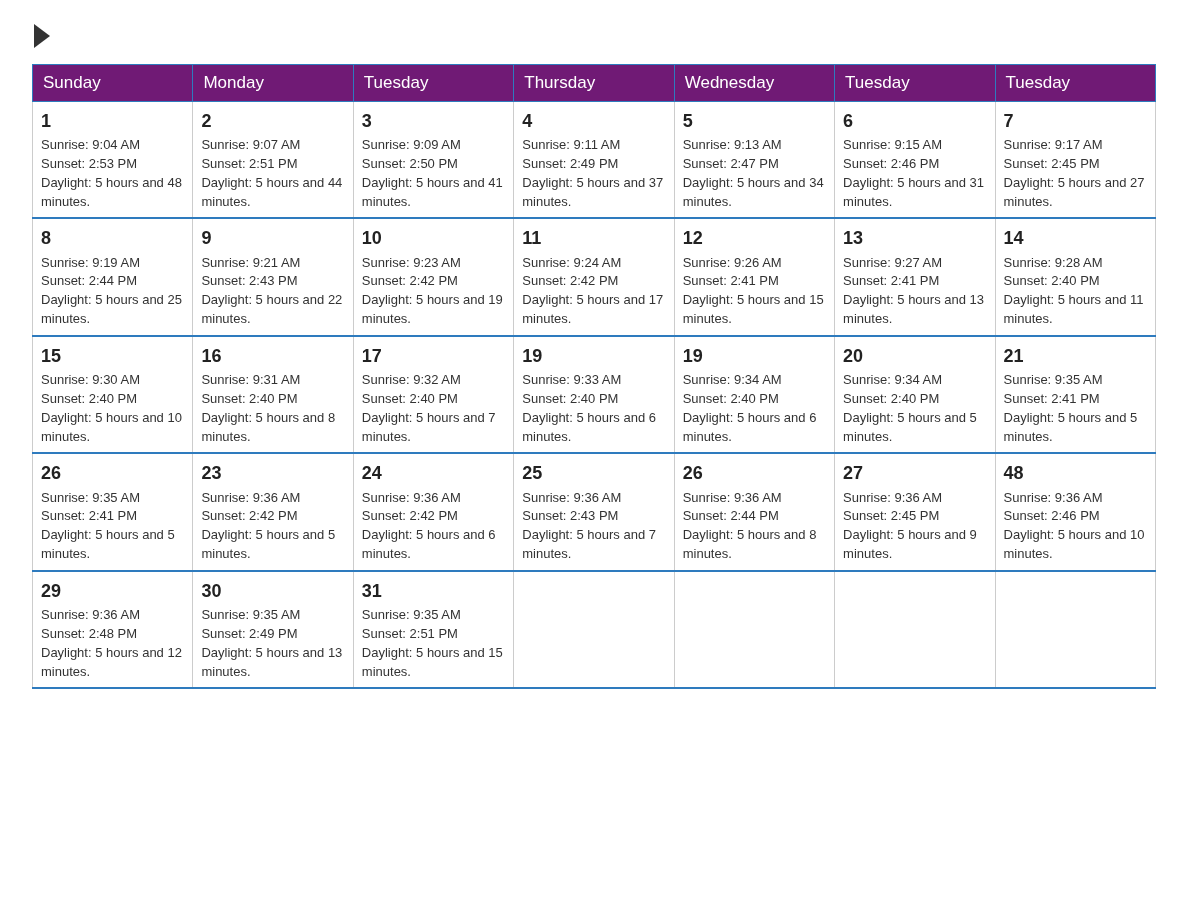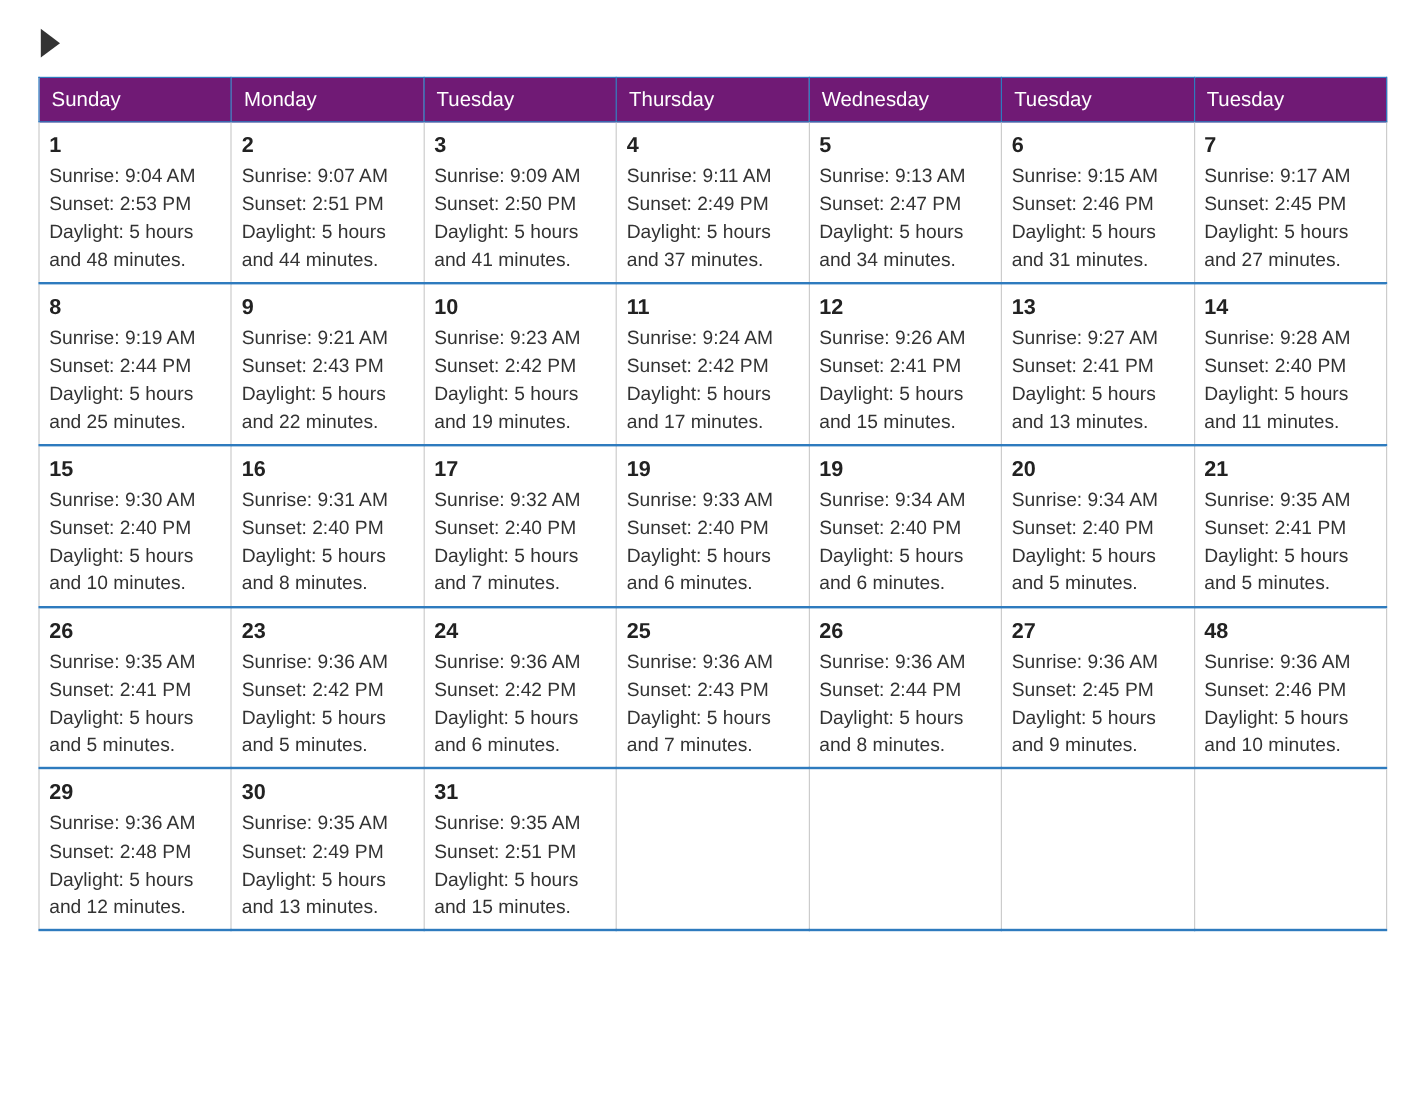--- a/index.html
+++ b/index.html
@@ -74,21 +74,21 @@
       line-height: 1.45;
     }
     .day-num {
       font-size: 18px;
       font-weight: bold;
       color: #222;
       display: block;
       margin-bottom: 2px;
     }
     .day-info {
-      font-size: 16px;
+      font-size: 13px;
       color: #333;
     }
     tbody tr {
       border-bottom: 2px solid #2e7bbe;
     }
     tbody td:first-child {
       border-left: 1px solid #ccc;
     }
     .empty-cell {
       background: #fff;

